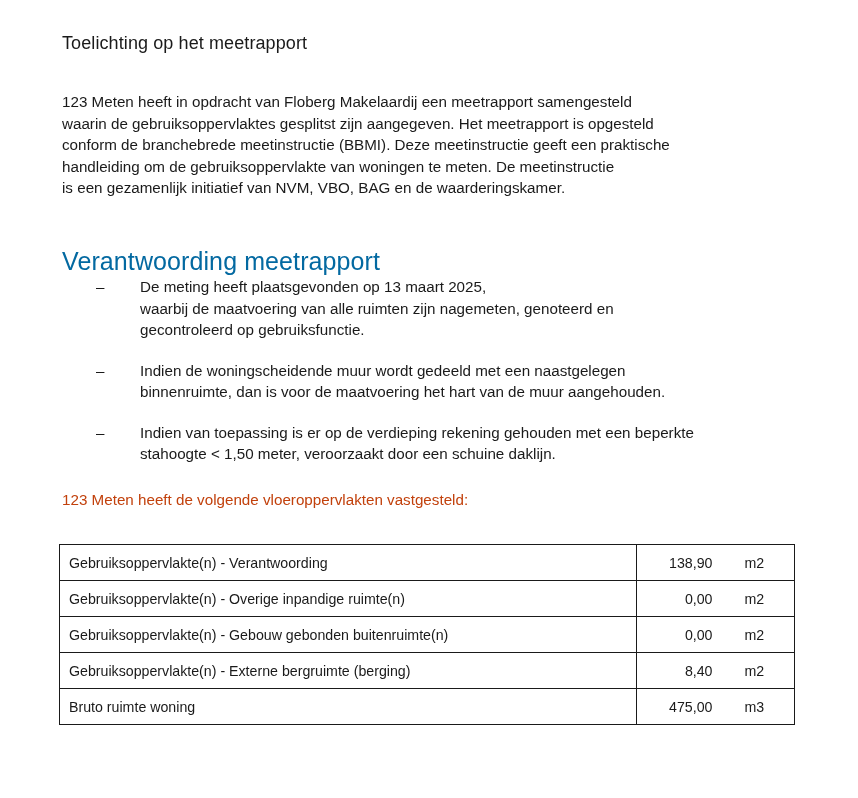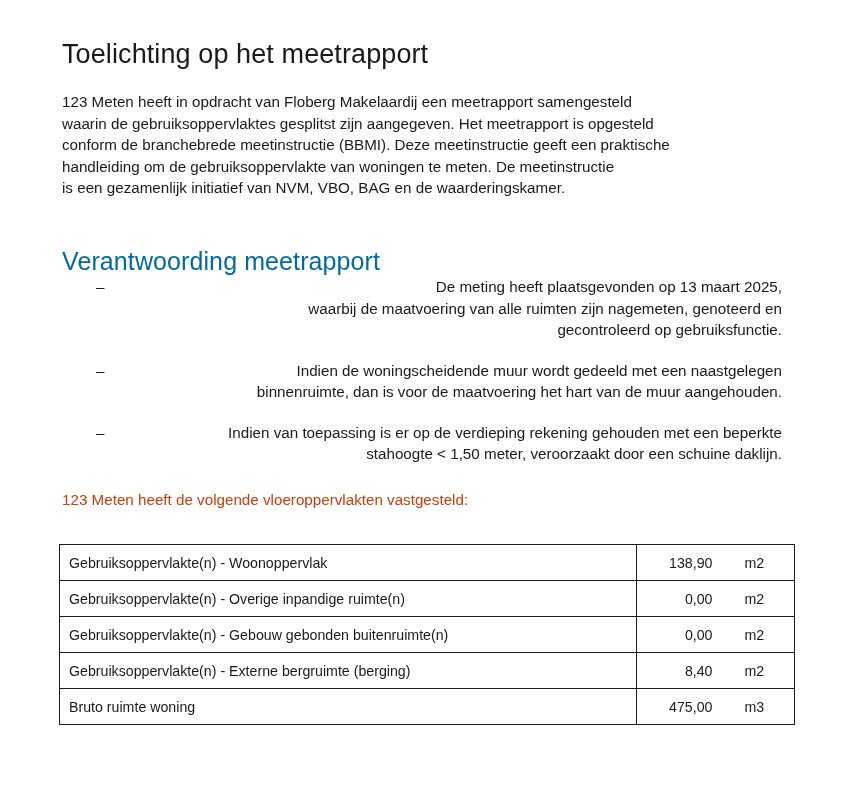--- a/index.html
+++ b/index.html
@@ -21,21 +21,21 @@
     width: 858px;
     height: 798px;
     box-sizing: border-box;
   }
 
   
   .doc-title {
     position: absolute;
     left: 62px;
     top: 21px;
-    font-size: 27px;
+    font-size: 18px;
     font-weight: 400;
     letter-spacing: 0.1px;
     color: #1a1a1a;
     white-space: nowrap;
   }
 
   .section-title {
     position: absolute;
     left: 62px;
     top: 226px;
@@ -98,21 +98,20 @@
     left: 34px;
     top: 0;
     font-size: 15.2px;
     line-height: 21.5px;
     color: #1a1a1a;
   }
 
   .bullet-item .ln {
     display: block;
     white-space: nowrap;
-    text-align: right;
   }
 
   
   .area-table {
     position: absolute;
     left: 59px;
     top: 544px;
     width: 735px;
     border-collapse: collapse;
     table-layout: fixed;
@@ -187,21 +186,21 @@
       <span class="ln">stahoogte &lt; 1,50 meter, veroorzaakt door een schuine daklijn.</span>
     </div>
 
   </div>
 
   <div class="pre-table-line">123 Meten heeft de volgende vloeroppervlakten vastgesteld:</div>
 
   <table class="area-table">
     <tbody>
       <tr>
-        <td class="col-label">Gebruiksoppervlakte(n) - Woonoppervlak</td>
+        <td class="col-label">Gebruiksoppervlakte(n) - Verantwoording</td>
         <td class="col-value">138,90</td>
         <td class="col-unit">m2</td>
       </tr>
       <tr>
         <td class="col-label">Gebruiksoppervlakte(n) - Overige inpandige ruimte(n)</td>
         <td class="col-value">0,00</td>
         <td class="col-unit">m2</td>
       </tr>
       <tr>
         <td class="col-label">Gebruiksoppervlakte(n) - Gebouw gebonden buitenruimte(n)</td>

